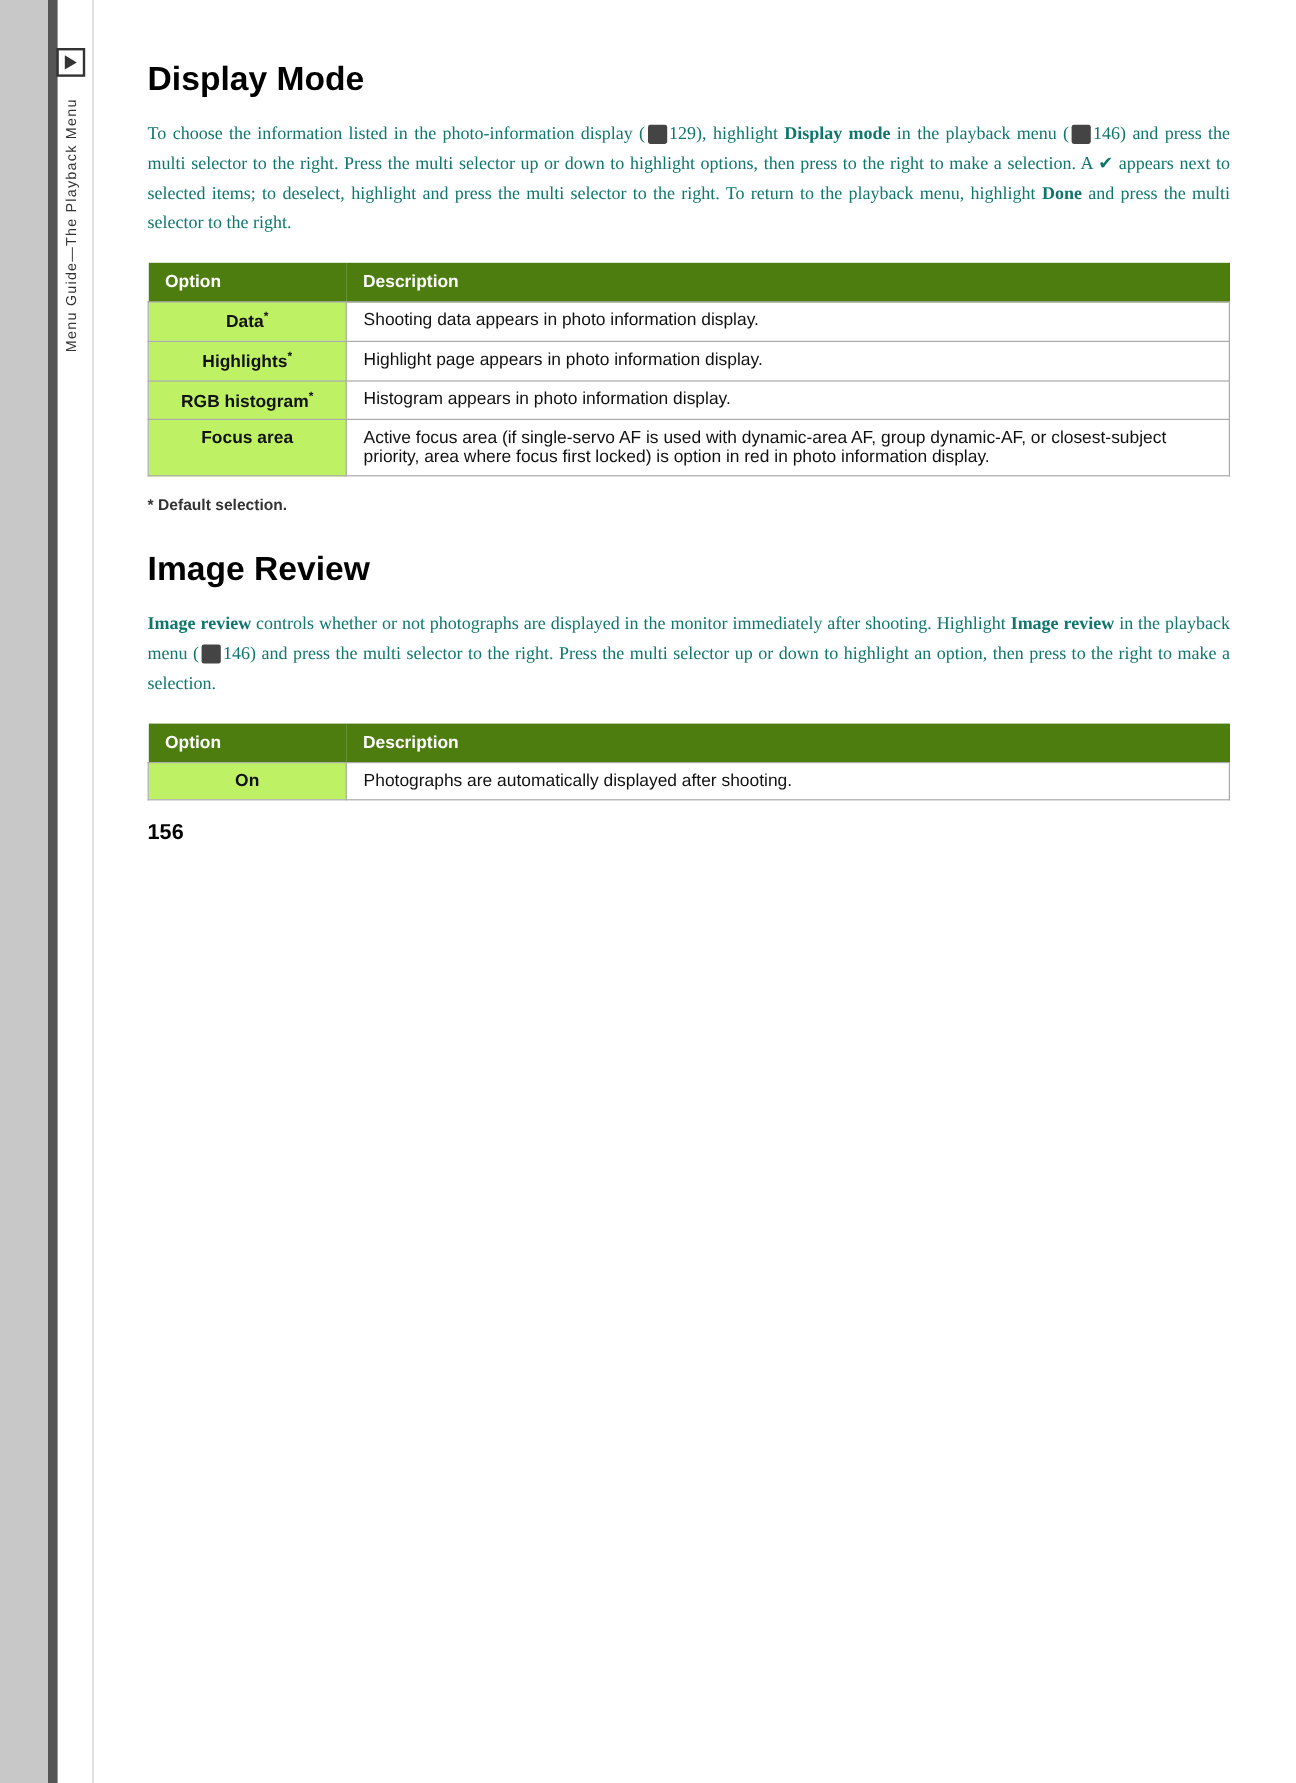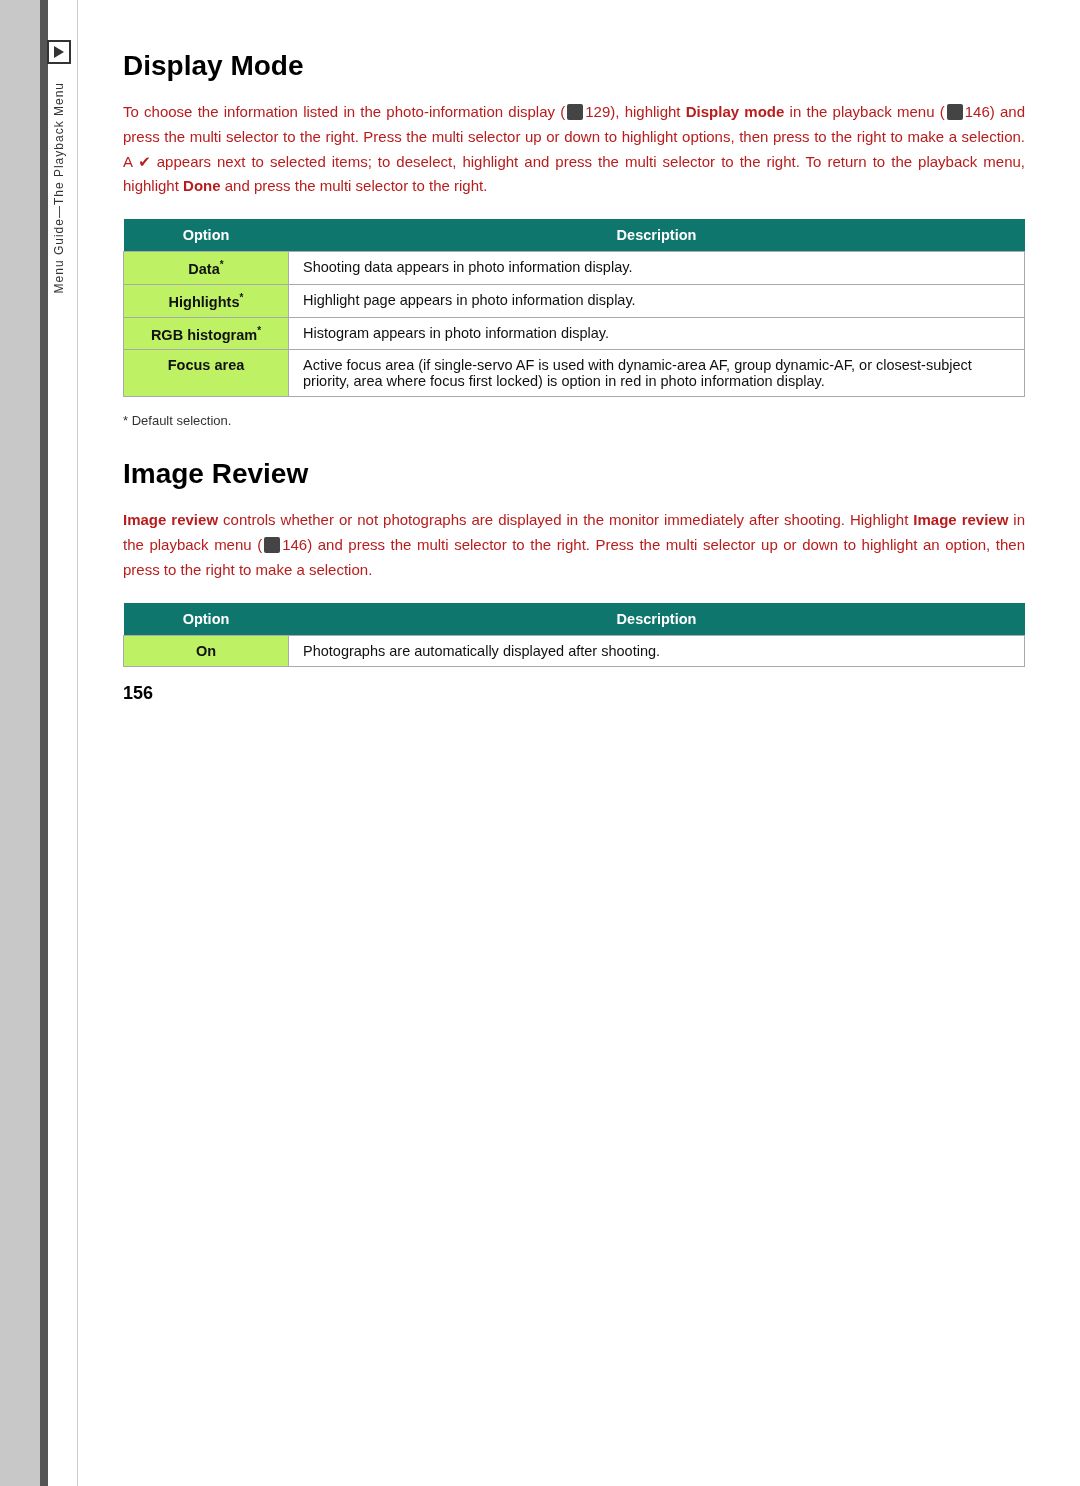--- a/index.html
+++ b/index.html
@@ -75,41 +75,42 @@
     .section-title {
       font-size: 28px;
       font-weight: bold;
       margin-bottom: 18px;
       color: #000;
     }
 
     .body-text {
       font-size: 15px;
       line-height: 1.65;
-      color: #b91c1c;
+      color: #0f766e;
       margin-bottom: 20px;
       text-align: justify;
+      font-family: Liberation Serif, serif;
     }
 
     .body-text .bold {
       font-weight: bold;
     }
 
     table {
       width: 100%;
       border-collapse: collapse;
       margin-bottom: 16px;
       font-size: 14.5px;
     }
 
     table thead tr th {
-      background: #0f766e;
+      background: #4d7c0f;
       color: #ffffff;
       padding: 8px 14px;
-      text-align: center;
+      text-align: left;
       font-weight: bold;
     }
 
     table thead tr th:first-child {
       width: 165px;
     }
 
     table tbody tr td {
       padding: 7px 14px;
       border: 1px solid #aaa;
@@ -124,20 +125,21 @@
     }
 
     table tbody tr td sup {
       font-size: 10px;
     }
 
     .footnote {
       font-size: 13px;
       color: #333;
       margin-bottom: 30px;
+      font-weight: bold;
     }
 
     .page-number {
       font-size: 18px;
       font-weight: bold;
       margin-top: 8px;
     }
 
     .left-bar {
       position: absolute;

